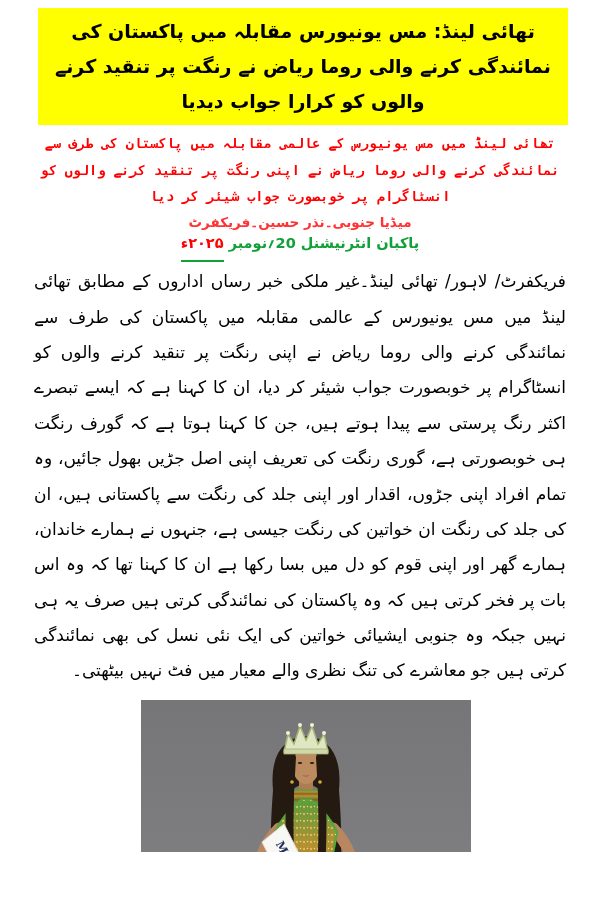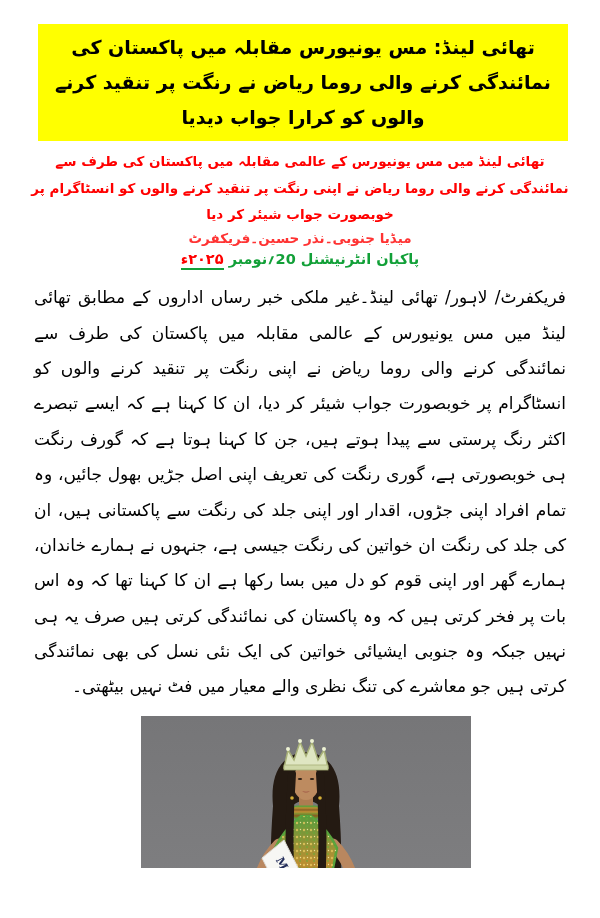--- a/index.html
+++ b/index.html
@@ -3,21 +3,21 @@
 <meta charset="utf-8">
 <style>
   html, body {
     margin: 0; padding: 0;
     background: #ffffff;
     font-family: "DejaVu Sans", sans-serif;
   }
   #page {
     position: relative;
     width: 600px; height: 852px;
-    margin: 16px auto;
+    margin: 0 auto;
     background: #ffffff;
     overflow: hidden;
   }
   .headline-box {
     box-sizing: border-box;
     width: 530px;
     margin: 8px 32px 0 38px;
     min-height: 95px;
     background: var(--highlight, #ffff00);
     display: flex; align-items: center; justify-content: center;
@@ -34,41 +34,42 @@
   }
   .subheadline {
     direction: rtl;
     width: 544px;
     margin: 7px auto 0;
     text-align: center;
     font-size: 13.5px;
     line-height: 1.95;
     color: var(--subheadline_text, #ff0000);
     font-weight: bold;
+    font-family: Liberation Mono, monospace;
   }
   .byline {
     direction: rtl;
     margin: 3px auto 0;
     text-align: center;
     font-size: 13.5px;
     font-weight: bold;
     color: var(--byline_text, #ff3333);
   }
   .dateline {
     direction: rtl;
     margin: 5px auto 0;
     text-align: center;
     font-size: 14.5px;
     font-weight: bold;
     color: var(--dateline_text, #12a038);
   }
   .dateline .year {
     color: var(--year_text, #ff0000);
     border-bottom: 2px solid var(--dateline_text, #12a038);
-    padding-bottom: 1px;
+    padding-bottom: 9px;
   }
   .article-body {
     direction: rtl;
     width: 532px;
     margin: 13px auto 0;
     font-size: 17px;
     line-height: 2.08;
     color: #000000;
     text-align: justify;
     text-align-last: right;

